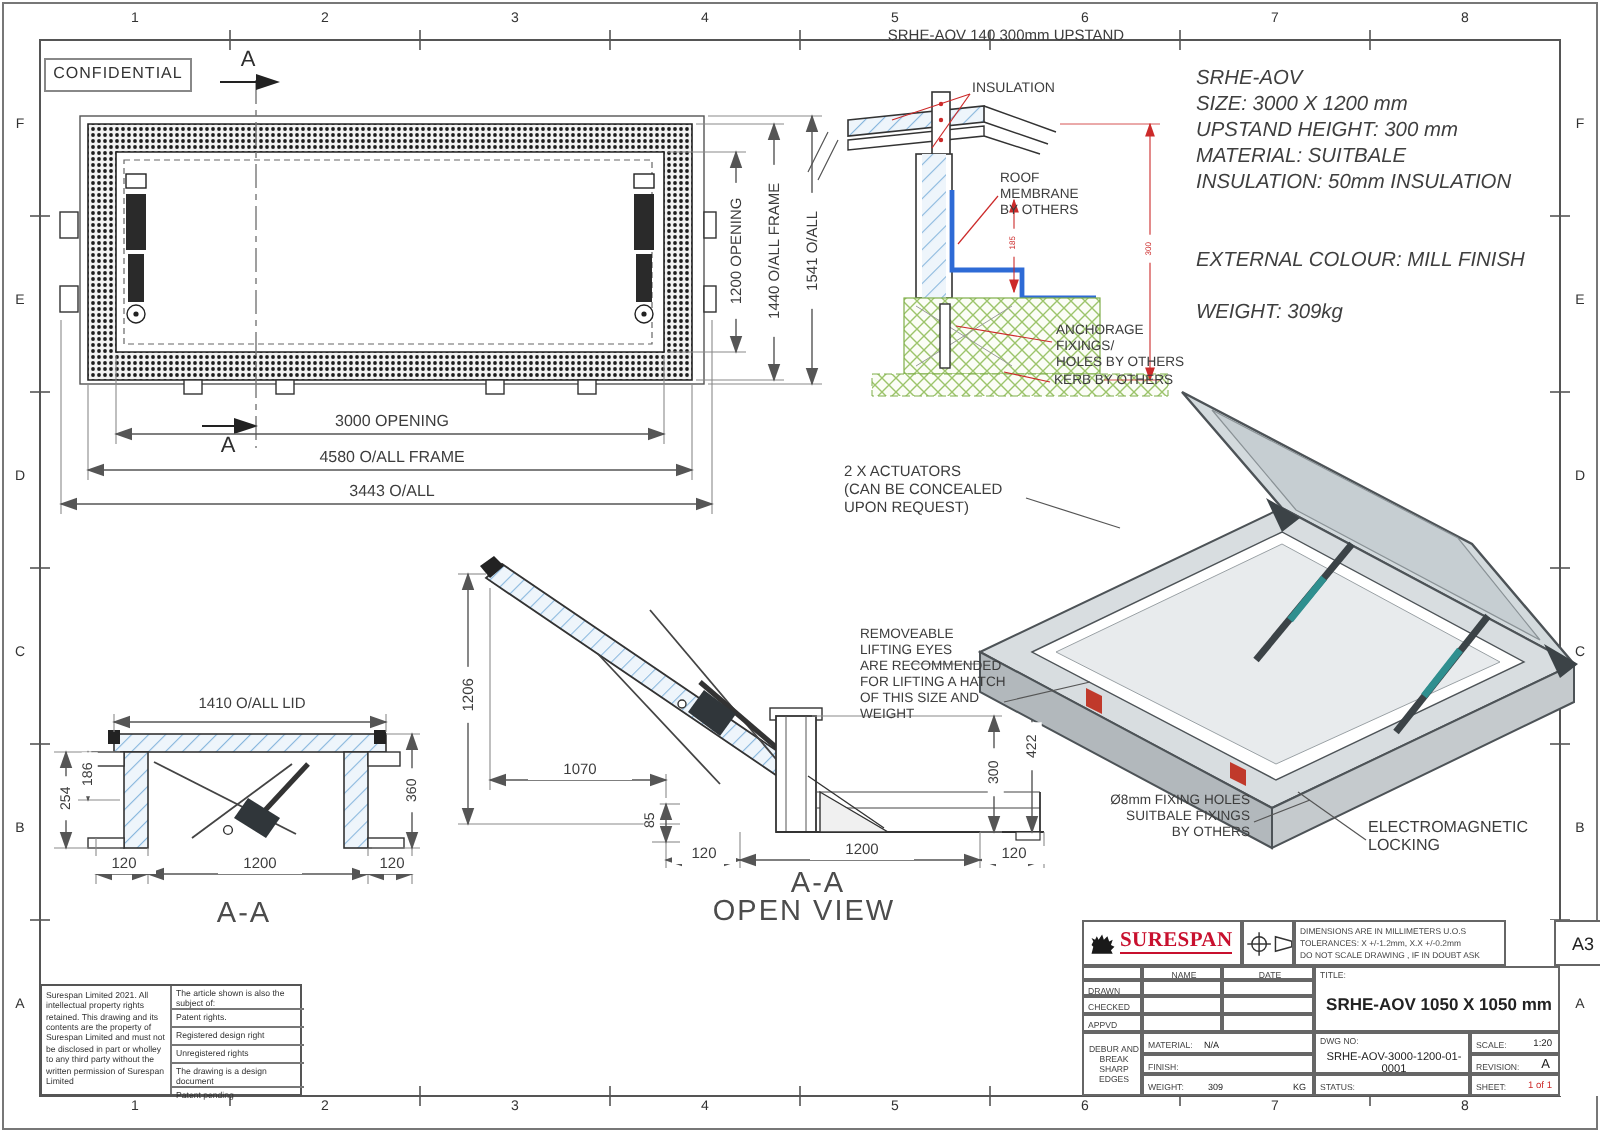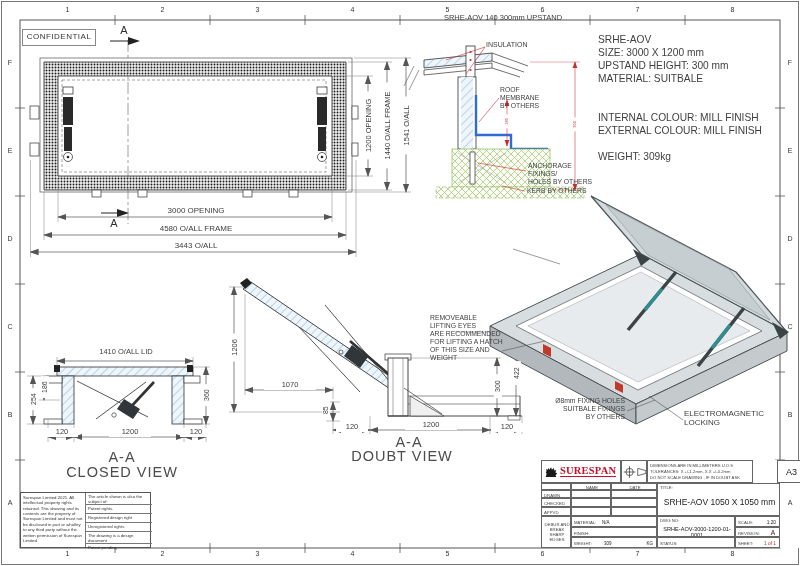--- a/index.html
+++ b/index.html
@@ -7,21 +7,21 @@
          font-family:"Liberation Sans",sans-serif;color:#3a3a3a;}
   .sheet svg.lines{position:absolute;left:0;top:0;}
   .t{position:absolute;white-space:pre-line;line-height:1.18;color:#3a3a3a;}
   .ctr{text-align:center;}
   .rt{text-align:right;}
   .dim{font-size:8px;background:#fff;padding:0 1px;white-space:nowrap;color:#3d3d3d;}
   .dimv{transform:rotate(-90deg);transform-origin:center;}
   .big{font-size:14.5px;color:#4c4c4c;letter-spacing:1px;white-space:nowrap;}
   .blbl{position:absolute;font-size:7px;color:#333;width:12px;text-align:center;}
   .conf{border:1px solid #888;font-size:8px;letter-spacing:.5px;text-align:center;line-height:14px;color:#333;background:#fff;}
-  .spec{font-size:10.2px;color:#3f3f3f;white-space:nowrap;}
+  .spec{font-size:10.2px;color:#3f3f3f;white-space:nowrap;font-style:italic;}
   .note{font-size:6.8px;color:#3d3d3d;}
   .sect{font-size:11px;color:#2f2f2f;}
   
   .tb{position:absolute;left:541px;top:460px;width:288px;height:88px;background:#fff;}
   .cell{position:absolute;border:0.5px solid #666;box-sizing:border-box;overflow:hidden;}
   .lab{position:absolute;font-size:4.3px;color:#444;}
   .val{position:absolute;color:#222;}
   .logo-text{font-family:"Liberation Serif",serif;font-weight:bold;font-size:10.5px;
              border-bottom:1.5px solid #c8102e;padding-bottom:0;letter-spacing:.2px;}
   .red{color:#cc2a2a;}
@@ -312,55 +312,57 @@
   <div class="t note" style="left:528px;top:162px;width:70px;">ANCHORAGE FIXINGS/
 HOLES BY OTHERS</div>
   <div class="t note" style="left:527px;top:187px;width:60px;">KERB BY OTHERS</div>
   <div class="t dim dimv ctr red" style="left:500px;top:119px;width:14px;font-size:4px;padding:0;">185</div>
   <div class="t dim dimv ctr red" style="left:568px;top:122px;width:14px;font-size:4px;padding:0;">300</div>
 
   <div class="t spec" style="left:598px;top:34px;">SRHE-AOV</div>
   <div class="t spec" style="left:598px;top:47px;">SIZE: 3000 X 1200 mm</div>
   <div class="t spec" style="left:598px;top:60px;">UPSTAND HEIGHT: 300 mm</div>
   <div class="t spec" style="left:598px;top:73px;">MATERIAL: SUITBALE</div>
-  <div class="t spec" style="left:598px;top:112px;">INTERNAL COLOUR: MILL FINISH</div>
+  <div class="t spec" style="left:598px;top:86px;">INSULATION: 50mm INSULATION</div>
   <div class="t spec" style="left:598px;top:125px;">EXTERNAL COLOUR: MILL FINISH</div>
   <div class="t spec" style="left:598px;top:151px;">WEIGHT: 309kg</div>
 
+  <div class="t note" style="left:422px;top:232px;width:95px;font-size:7.5px;">2 X ACTUATORS
+(CAN BE CONCEALED
+UPON REQUEST)</div>
   <div class="t note" style="left:430px;top:314px;width:82px;">REMOVEABLE
 LIFTING EYES
 ARE RECOMMENDED
 FOR LIFTING A HATCH
 OF THIS SIZE AND WEIGHT</div>
   <div class="t note rt" style="left:553px;top:397px;width:72px;">Ø8mm FIXING HOLES
 SUITBALE FIXINGS
 BY OTHERS</div>
   <div class="t note" style="left:684px;top:409px;width:95px;font-size:8px;">ELECTROMAGNETIC
 LOCKING</div>
 
   <div class="t dim ctr" style="left:80px;top:348px;width:90px;font-size:7.5px;">1410 O/ALL LID</div>
   <div class="t dim dimv ctr" style="left:34px;top:383px;width:20px;font-size:7px;">186</div>
   <div class="t dim dimv ctr" style="left:23px;top:395px;width:20px;font-size:7px;">254</div>
   <div class="t dim dimv ctr" style="left:196px;top:391px;width:20px;font-size:7px;">360</div>
   <div class="t dim ctr" style="left:46px;top:428px;width:30px;font-size:7.5px;">120</div>
   <div class="t dim ctr" style="left:109px;top:428px;width:40px;font-size:7.5px;">1200</div>
   <div class="t dim ctr" style="left:180px;top:428px;width:30px;font-size:7.5px;">120</div>
   <div class="t big ctr" style="left:82px;top:449px;width:80px;">A-A</div>
-  <div class="t big ctr" style="left:52px;top:464px;width:140px;">CLOSED VIEW</div>
 
   <div class="t dim dimv ctr" style="left:221px;top:343px;width:26px;font-size:7.5px;">1206</div>
   <div class="t dim ctr" style="left:264px;top:381px;width:50px;font-size:7.5px;text-align:center;">1070</div>
   <div class="t dim dimv ctr" style="left:317px;top:406px;width:16px;font-size:7px;">85</div>
   <div class="t dim ctr" style="left:336px;top:423px;width:30px;font-size:7.5px;">120</div>
   <div class="t dim ctr" style="left:405px;top:421px;width:50px;font-size:7.5px;">1200</div>
   <div class="t dim ctr" style="left:491px;top:423px;width:30px;font-size:7.5px;">120</div>
   <div class="t dim dimv ctr" style="left:486px;top:382px;width:22px;font-size:7px;">300</div>
   <div class="t dim dimv ctr" style="left:505px;top:369px;width:22px;font-size:7px;">422</div>
   <div class="t big ctr" style="left:369px;top:434px;width:80px;">A-A</div>
-  <div class="t big ctr" style="left:332px;top:448px;width:140px;">DOUBT VIEW</div>
+  <div class="t big ctr" style="left:332px;top:448px;width:140px;">OPEN VIEW</div>
 
   <div class="tb">
     <div class="cell" style="left:0;top:0;width:80px;height:23px;">
       <span style="position:absolute;left:2px;top:4px;">
         <svg width="15" height="15" viewBox="0 0 17 16">
             <path d="M2,13 L3,9 2,8 3,6 2,4 4,5 5,3 6,5 8,2 9,5 11,3 12,6 14,5 13,8 15,9 13,11 14,13 Z" fill="#1a1a1a"></path>
           </svg>
       </span>
       <span class="logo-text" style="position:absolute;left:18px;top:4px;color:#c8102e;">SURESPAN</span>
     </div>
@@ -401,21 +403,21 @@
     <div class="cell" style="left:30px;top:38px;width:40px;height:9px;"></div>
     <div class="cell" style="left:70px;top:38px;width:46px;height:9px;"></div>
     <div class="cell" style="left:0;top:47px;width:30px;height:9px;">
       <div class="lab" style="left:2px;top:2px;">APPVD</div>
     </div>
     <div class="cell" style="left:30px;top:47px;width:40px;height:9px;"></div>
     <div class="cell" style="left:70px;top:47px;width:46px;height:9px;"></div>
 
     <div class="cell" style="left:116px;top:23px;width:123px;height:33px;">
       <div class="lab" style="left:2px;top:1px;">TITLE:</div>
-      <div class="val ctr" style="left:0;top:13px;width:123px;font-size:8.5px;font-weight:400;">SRHE-AOV 1050 X 1050 mm</div>
+      <div class="val ctr" style="left:0;top:13px;width:123px;font-size:8.5px;font-weight:700;">SRHE-AOV 1050 X 1050 mm</div>
     </div>
 
     <div class="cell" style="left:0;top:56px;width:30px;height:32px;">
       <div class="t ctr" style="left:1px;top:5px;width:28px;font-size:4.3px;color:#444;">DEBUR AND
 BREAK SHARP
 EDGES</div>
     </div>
     <div class="cell" style="left:30px;top:56px;width:86px;height:11px;">
       <div class="lab" style="left:2px;top:3px;">MATERIAL:</div>
       <div class="val" style="left:30px;top:2.5px;font-size:4.5px;">N/A</div>

